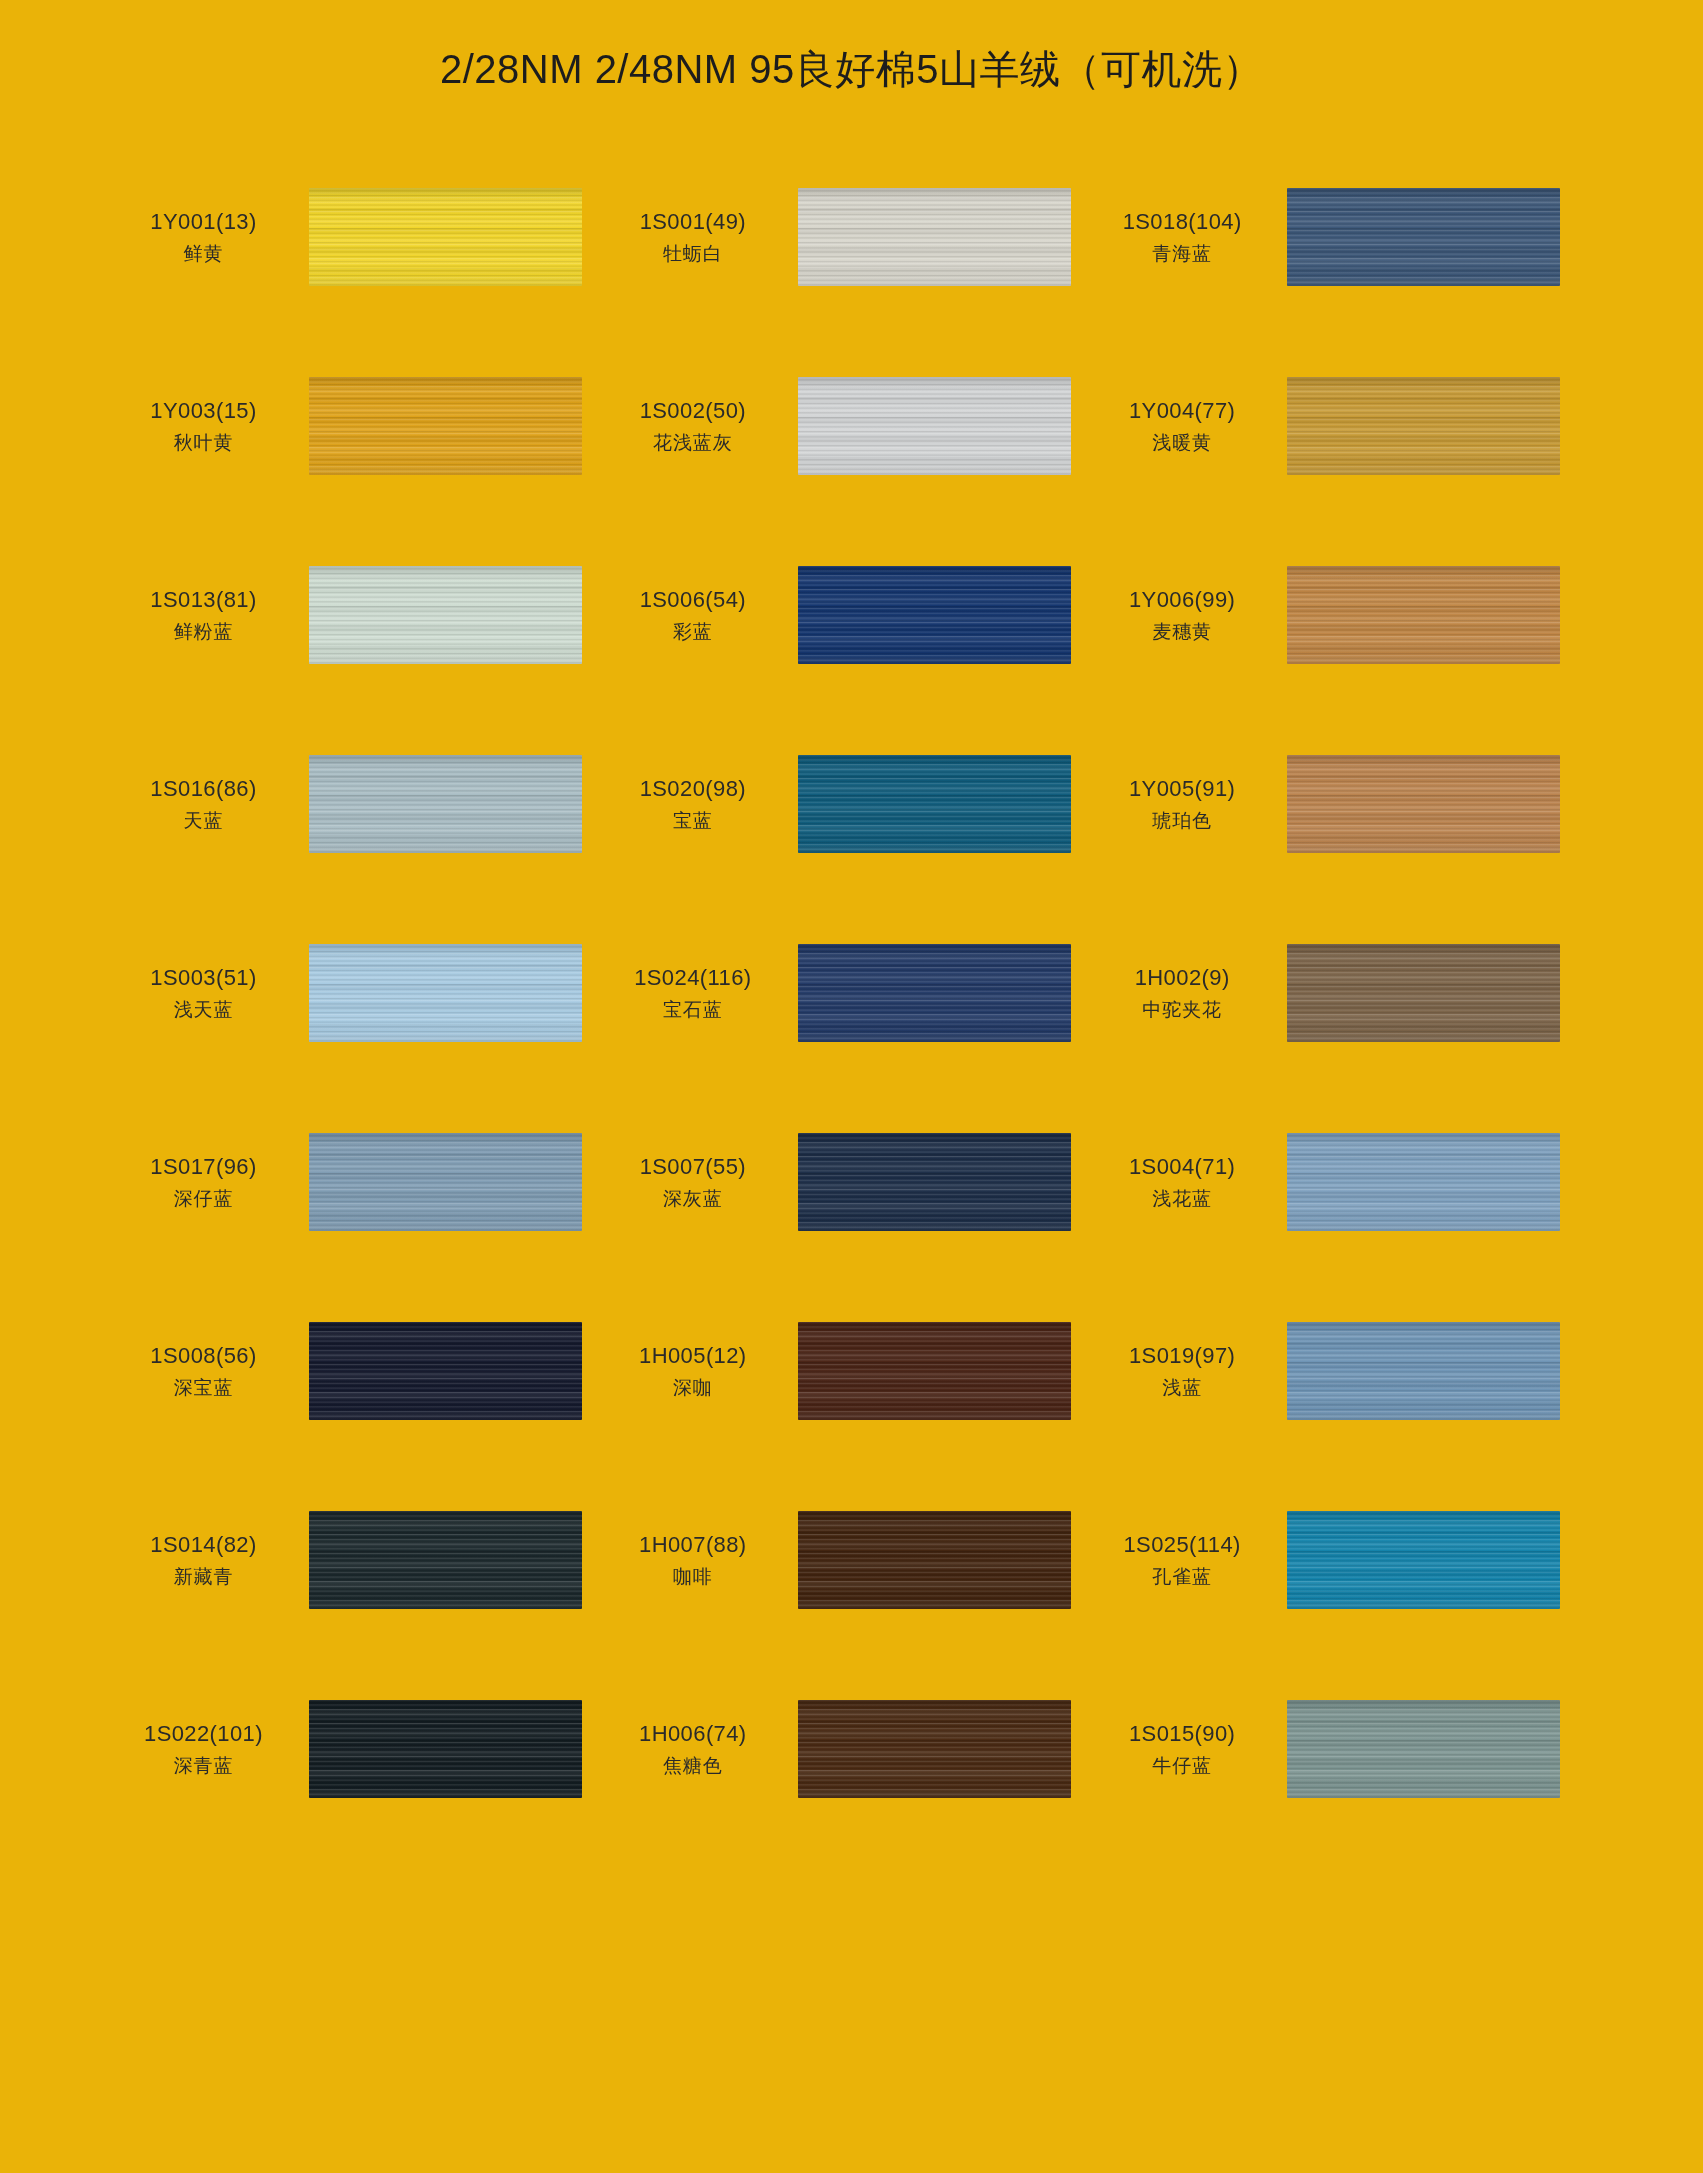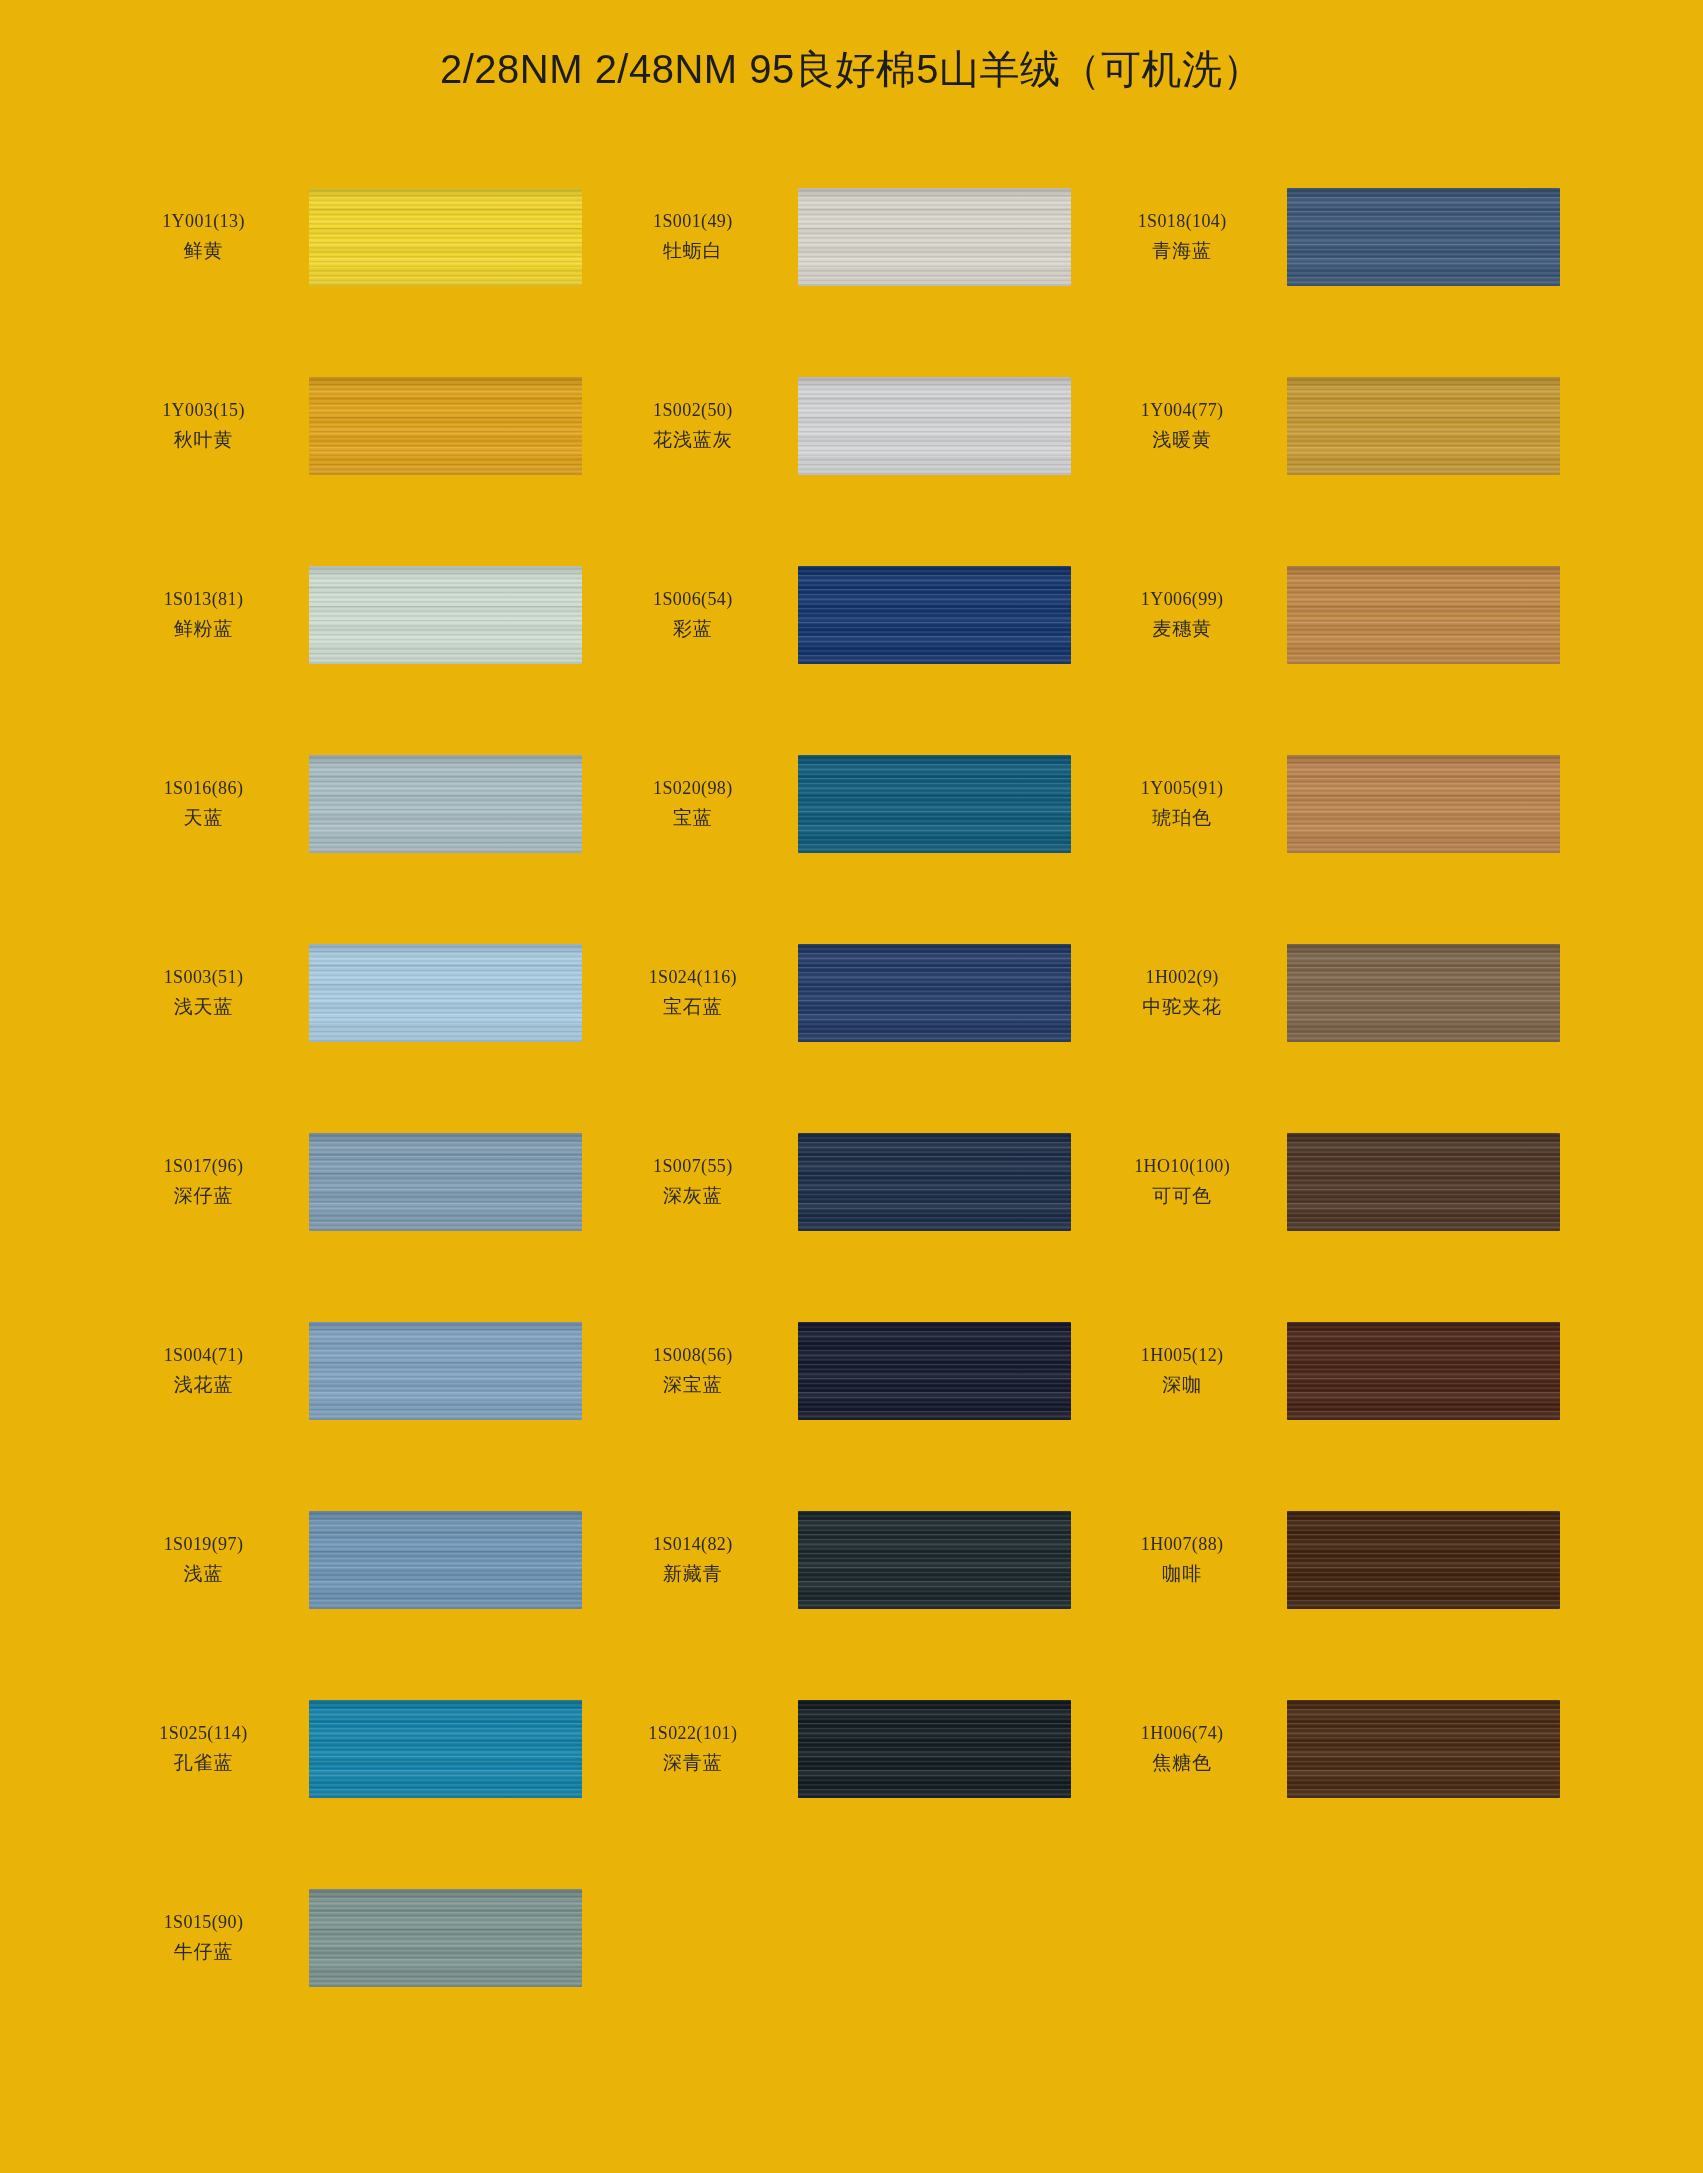--- a/index.html
+++ b/index.html
@@ -51,22 +51,22 @@
     flex: 0 0 161px;
     text-align: center;
     font-size: 19px;
     line-height: 1.55;
     color: #2a2a2a;
     letter-spacing: 0.2px;
     white-space: nowrap;
   }
   .cell-label .code {
     display: block;
-    font-family: Liberation Serif, serif;
-    font-size: 18px;
+    font-family: Liberation Sans, sans-serif;
+    font-size: 22px;
     letter-spacing: 0.4px;
   }
   .cell-label .name {
     display: block;
     font-size: 19px;
     letter-spacing: 0.9px;
     text-align: center;
   }
   .swatch-wrap {
     flex: 0 0 auto;
@@ -267,29 +267,20 @@
         <div class="cell-label">
           <span class="code">1S007(55)</span>
           <span class="name">深灰蓝</span>
         </div>
         <div class="swatch-wrap">
           <div class="swatch" style="background-color: rgb(29, 46, 72);"></div>
         </div>
       </div>
       <div class="cell">
         <div class="cell-label">
-          <span class="code">1HO10(100)</span>
-          <span class="name">可可色</span>
-        </div>
-        <div class="swatch-wrap">
-          <div class="swatch" style="background-color: rgb(77, 54, 38);"></div>
-        </div>
-      </div>
-      <div class="cell">
-        <div class="cell-label">
           <span class="code">1S004(71)</span>
           <span class="name">浅花蓝</span>
         </div>
         <div class="swatch-wrap">
           <div class="swatch" style="background-color: rgb(127, 161, 191);"></div>
         </div>
       </div>
       <div class="cell">
         <div class="cell-label">
           <span class="code">1S008(56)</span>

